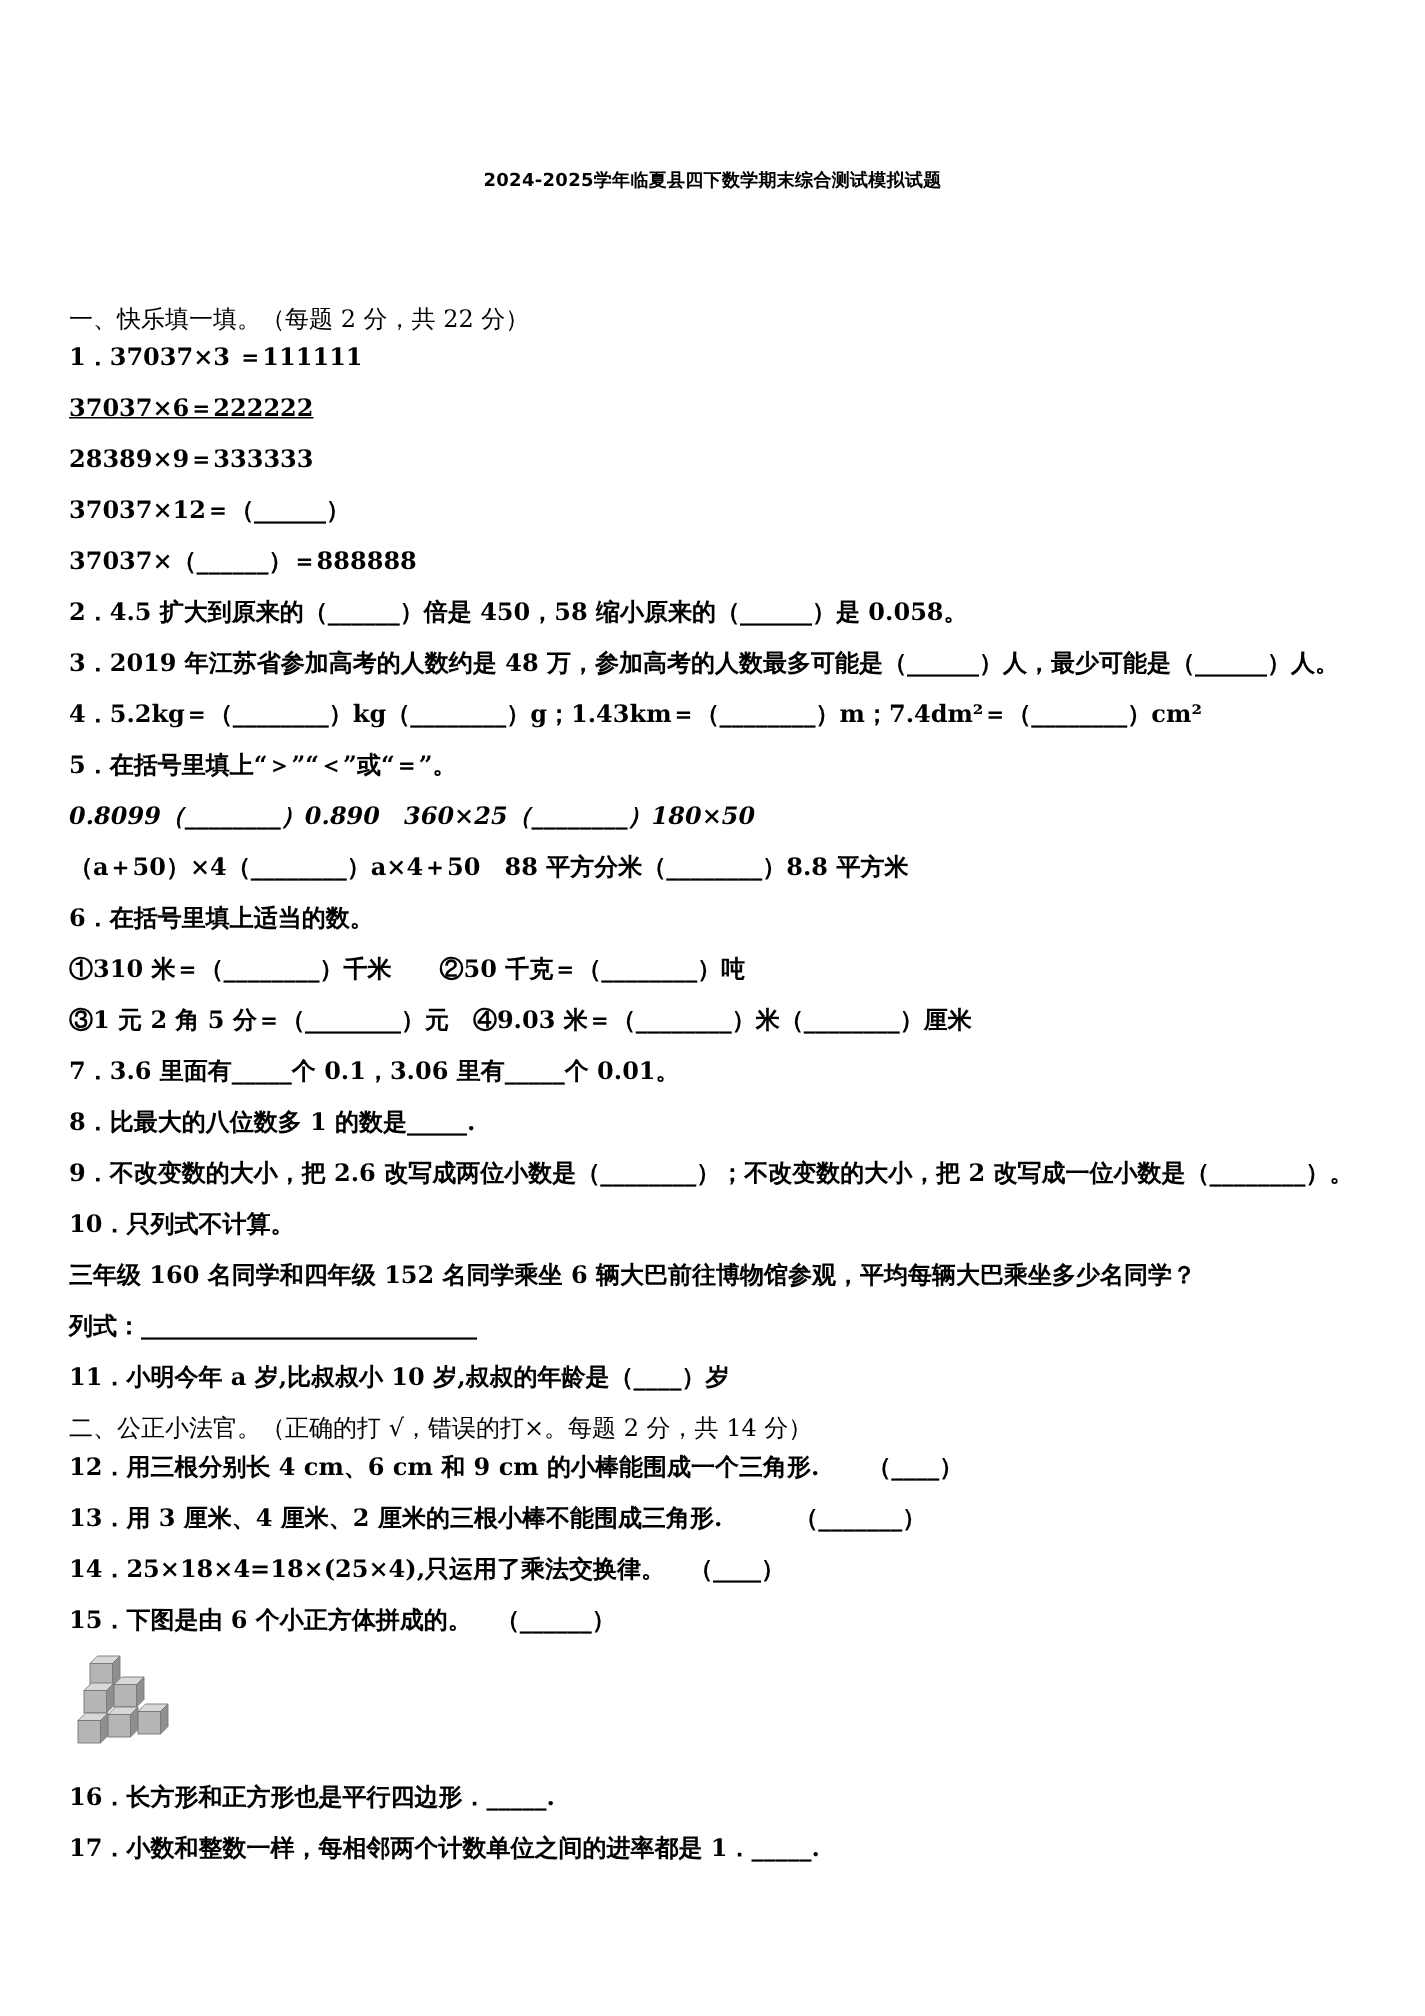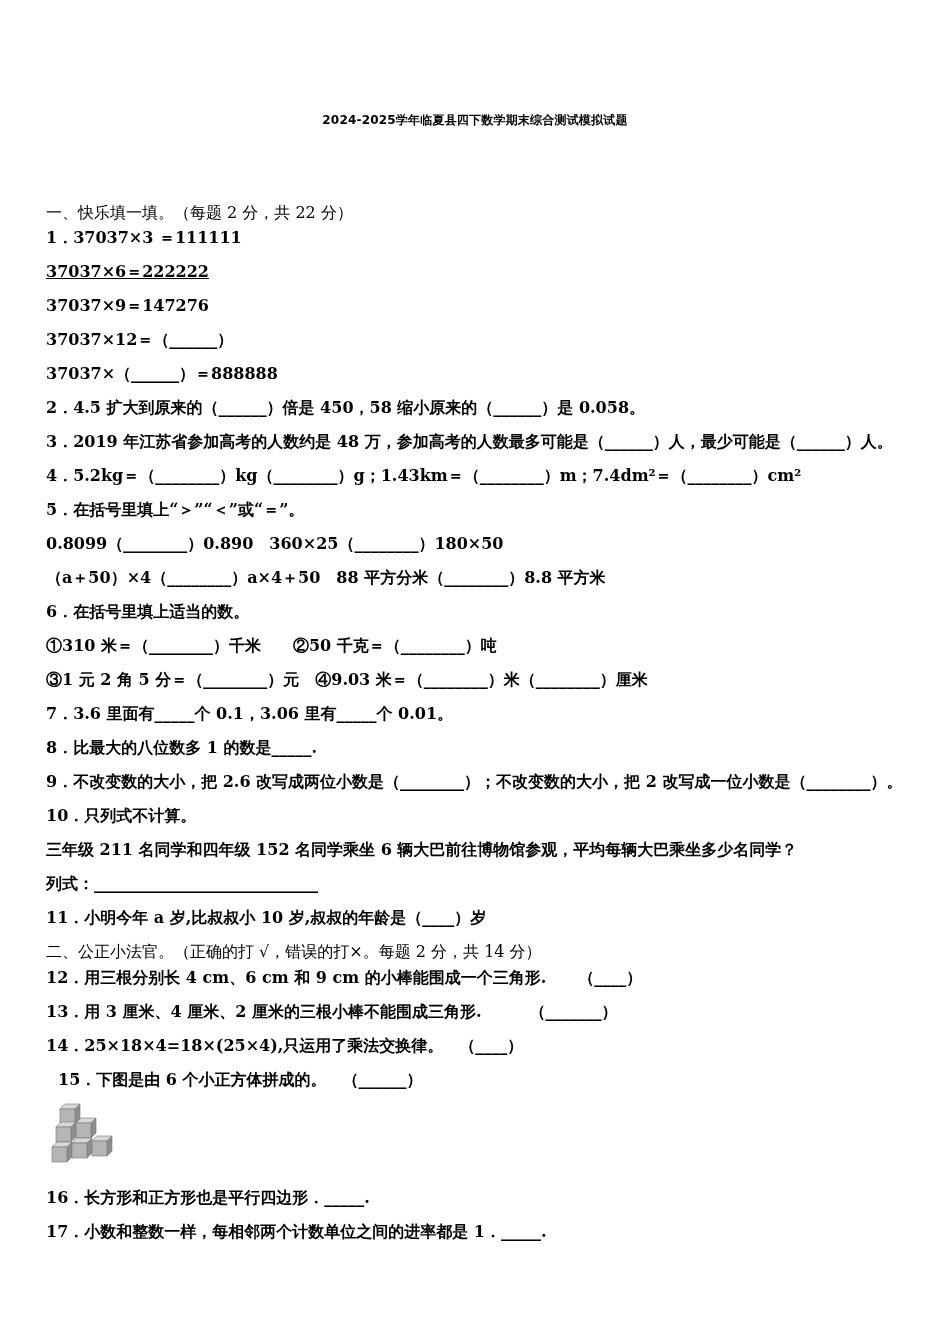--- a/index.html
+++ b/index.html
@@ -13,44 +13,44 @@
 </style>
 </head>
 <body>
 
 <div class="title">2024-2025学年临夏县四下数学期末综合测试模拟试题</div>
 
 <div id="lines">
     <div class="line" style="top: 204px;">一、快乐填一填。（每题 2 分，共 22 分）</div>
     <div class="line b" style="top: 229px;">1．37037×3 ＝111111</div>
     <div class="line b" style="top: 263px; text-decoration: underline;">37037×6＝222222</div>
-    <div class="line b" style="top: 297px;">37037×9＝147276</div>
+    <div class="line b" style="top: 297px;">28389×9＝333333</div>
     <div class="line b" style="top: 331px;">37037×12＝（______）</div>
     <div class="line b" style="top: 365px;">37037×（______）＝888888</div>
     <div class="line b" style="top: 399px;">2．4.5 扩大到原来的（______）倍是 450，58 缩小原来的（______）是 0.058。</div>
     <div class="line b" style="top: 433px;">3．2019 年江苏省参加高考的人数约是 48 万，参加高考的人数最多可能是（______）人，最少可能是（______）人。</div>
     <div class="line b" style="top: 467px;">4．5.2kg＝（________）kg（________）g；1.43km＝（________）m；7.4dm²＝（________）cm²</div>
     <div class="line b" style="top: 501px;">5．在括号里填上“＞”“＜”或“＝”。</div>
-    <div class="line b" style="top: 535px;">0.8099（________）0.890　360×25（________）180×50</div>
+    <div class="line b" style="top: 535px; font-style: italic;">0.8099（________）0.890　360×25（________）180×50</div>
     <div class="line b" style="top: 569px;">（a＋50）×4（________）a×4＋50　88 平方分米（________）8.8 平方米</div>
     <div class="line b" style="top: 603px;">6．在括号里填上适当的数。</div>
     <div class="line b" style="top: 637px;">①310 米＝（________）千米　　②50 千克＝（________）吨</div>
     <div class="line b" style="top: 671px;">③1 元 2 角 5 分＝（________）元　④9.03 米＝（________）米（________）厘米</div>
     <div class="line b" style="top: 705px;">7．3.6 里面有_____个 0.1，3.06 里有_____个 0.01。</div>
     <div class="line b" style="top: 739px; text-align: center;">8．比最大的八位数多 1 的数是_____.</div>
     <div class="line b" style="top: 773px;">9．不改变数的大小，把 2.6 改写成两位小数是（________）；不改变数的大小，把 2 改写成一位小数是（________）。</div>
     <div class="line b" style="top: 807px;">10．只列式不计算。</div>
-    <div class="line b" style="top: 841px;">三年级 211 名同学和四年级 152 名同学乘坐 6 辆大巴前往博物馆参观，平均每辆大巴乘坐多少名同学？</div>
+    <div class="line b" style="top: 841px;">三年级 160 名同学和四年级 152 名同学乘坐 6 辆大巴前往博物馆参观，平均每辆大巴乘坐多少名同学？</div>
     <div class="line b" style="top: 875px;">列式：____________________________</div>
     <div class="line b" style="top: 909px;">11．小明今年 a 岁,比叔叔小 10 岁,叔叔的年龄是（____）岁</div>
     <div class="line" style="top: 943px;">二、公正小法官。（正确的打 √，错误的打×。每题 2 分，共 14 分）</div>
     <div class="line b" style="top: 969px;">12．用三根分别长 4 cm、6 cm 和 9 cm 的小棒能围成一个三角形.　　（____）</div>
     <div class="line b" style="top: 1003px;">13．用 3 厘米、4 厘米、2 厘米的三根小棒不能围成三角形.　　　（_______）</div>
     <div class="line b" style="top: 1037px;">14．25×18×4=18×(25×4),只运用了乘法交换律。　（____）</div>
-    <div class="line b" style="top: 1071px; margin-left: 12px;">15．下图是由 6 个小正方体拼成的。　（______）</div>
+    <div class="line b" style="top: 1071px;">15．下图是由 6 个小正方体拼成的。　（______）</div>
     <div class="line b" style="top: 1189px;">16．长方形和正方形也是平行四边形．_____.</div>
     <div class="line b" style="top: 1223px;">17．小数和整数一样，每相邻两个计数单位之间的进率都是 1．_____.</div>
   </div>
 
 <svg class="cubes" viewBox="0 0 70 66">
   <defs>
     <g id="cube">
       <polygon points="0,5 5,0 20,0 15,5" fill="#d8d8d8" stroke="#777" stroke-width="0.6"></polygon>
       <polygon points="15,5 20,0 20,15 15,20" fill="#8f8f8f" stroke="#777" stroke-width="0.6"></polygon>
       <rect x="0" y="5" width="15" height="15" fill="#b5b5b5" stroke="#777" stroke-width="0.6"></rect>

